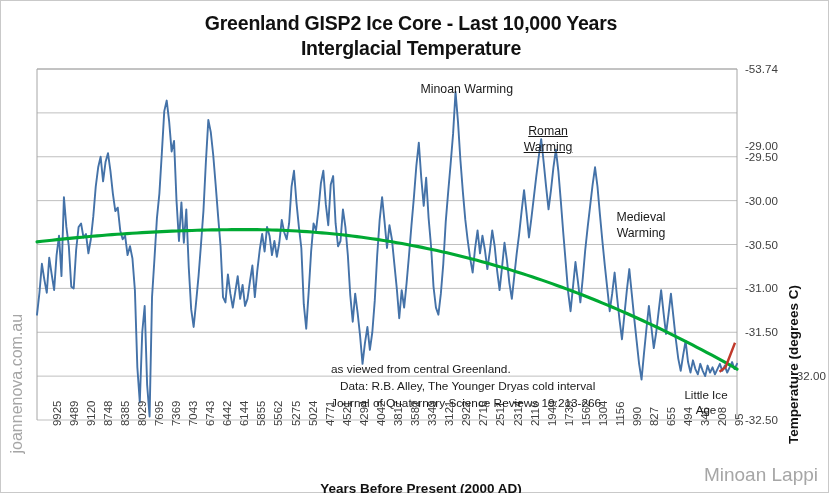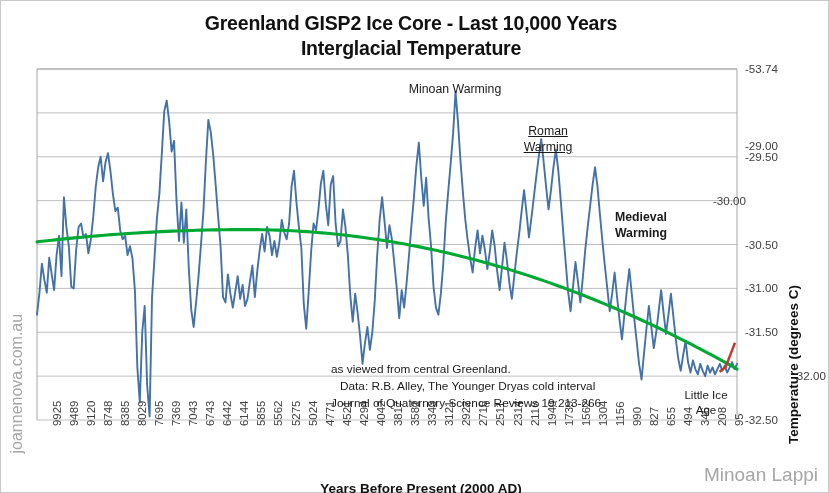--- a/index.html
+++ b/index.html
@@ -56,23 +56,23 @@
   }
   .watermark-right{
     position:absolute;right:10px;bottom:6px;
     font-size:19px;color:#a6a6a6;white-space:nowrap;
   }
   .anno{
     position:absolute;
     font-size:12.3px;color:#1a1a1a;
     text-align:center;white-space:nowrap;line-height:16px;
   }
-  .anno-minoan{left:384px;top:80px;width:140px;}
+  .anno-minoan{left:372px;top:80px;width:140px;text-align:right;}
   .anno-roman{left:492px;top:122px;width:110px;text-decoration:underline;}
-  .anno-medieval{left:585px;top:208px;width:110px;font-weight:bold;}
+  .anno-medieval{left:585px;top:208px;width:110px;}
   .anno-lia{left:660px;top:386px;width:90px;font-size:11.6px;line-height:15px;}
   .cite{
     position:absolute;left:330px;top:360px;
     font-size:11.8px;color:#1a1a1a;line-height:17px;white-space:nowrap;
   }
   .cite div:nth-child(2){padding-left:9px;}
   .ytick{
     position:absolute;
     font-size:11.6px;color:#404040;
     text-align:left;white-space:nowrap;
@@ -110,21 +110,21 @@
       <line x1="36" y1="68" x2="736" y2="68" stroke="#a6a6a6" stroke-width="1"></line>
       <path d="M36.00 313.70 L38.45 291.76 L40.90 262.80 L43.34 278.60 L45.79 291.76 L48.24 256.66 L50.69 273.33 L53.13 289.13 L55.58 254.03 L58.03 234.72 L60.48 275.09 L62.92 196.12 L65.37 225.95 L67.82 245.25 L70.27 285.62 L72.71 287.38 L75.16 248.76 L77.61 225.95 L80.06 222.44 L82.50 236.48 L84.95 232.97 L87.40 252.28 L89.85 238.24 L92.29 215.42 L94.74 185.58 L97.19 166.28 L99.64 155.75 L102.08 180.32 L104.53 161.01 L106.98 152.24 L109.43 169.79 L111.87 192.61 L114.32 210.16 L116.77 206.64 L119.22 229.46 L121.66 238.24 L124.11 234.72 L126.56 254.03 L129.01 245.25 L131.45 257.54 L133.90 289.13 L136.35 366.35 L138.80 401.45 L141.24 331.25 L143.69 304.92 L146.14 383.90 L148.59 415.49 L151.03 296.15 L153.48 257.54 L155.93 217.17 L158.38 192.61 L160.83 152.24 L163.27 110.12 L165.72 99.59 L168.17 120.65 L170.62 150.49 L173.06 139.96 L175.51 199.63 L177.96 239.99 L180.41 201.38 L182.85 241.75 L185.30 208.40 L187.75 266.32 L190.20 308.43 L192.64 325.99 L195.09 301.42 L197.54 275.09 L199.99 243.50 L202.43 210.16 L204.88 161.01 L207.33 118.89 L209.78 131.18 L212.22 154.00 L214.67 183.83 L217.12 215.42 L219.57 245.25 L222.01 296.15 L224.46 301.42 L226.91 273.33 L229.36 292.64 L231.80 306.68 L234.25 290.88 L236.70 275.09 L239.15 297.91 L241.59 283.87 L244.04 304.92 L246.49 297.91 L248.94 280.36 L251.38 264.56 L253.83 296.15 L256.28 269.83 L258.73 248.76 L261.17 232.97 L263.62 250.52 L266.07 225.95 L268.52 234.72 L270.97 254.03 L273.41 239.99 L275.86 255.79 L278.31 241.75 L280.76 218.93 L283.20 231.21 L285.65 238.24 L288.10 222.44 L290.55 185.58 L292.99 169.79 L295.44 201.38 L297.89 225.95 L300.34 247.01 L302.78 303.17 L305.23 327.74 L307.68 290.88 L310.13 250.52 L312.57 222.44 L315.02 229.46 L317.47 208.40 L319.92 182.08 L322.36 169.79 L324.81 203.13 L327.26 224.20 L329.71 183.83 L332.15 175.05 L334.60 222.44 L337.05 245.25 L339.50 239.99 L341.94 208.40 L344.39 225.95 L346.84 254.03 L349.29 294.39 L351.73 320.72 L354.18 292.64 L356.63 311.95 L359.08 334.76 L361.52 362.84 L363.97 341.78 L366.42 325.99 L368.87 348.80 L371.31 331.25 L373.76 299.66 L376.21 254.03 L378.66 218.93 L381.10 196.12 L383.55 220.68 L386.00 247.01 L388.45 224.20 L390.90 238.24 L393.34 262.80 L395.79 287.38 L398.24 317.21 L400.69 289.13 L403.13 306.68 L405.58 282.11 L408.03 254.03 L410.48 224.20 L412.92 196.12 L415.37 164.53 L417.82 141.71 L420.27 176.81 L422.71 204.89 L425.16 176.81 L427.61 217.17 L430.06 245.25 L432.50 285.62 L434.95 306.68 L437.40 313.70 L439.85 292.64 L442.29 262.80 L444.74 220.68 L447.19 190.85 L449.64 162.77 L452.08 132.93 L454.53 90.82 L456.98 120.65 L459.43 159.26 L461.87 190.85 L464.32 218.93 L466.77 239.99 L469.22 257.54 L471.66 271.58 L474.11 247.01 L476.56 229.46 L479.01 252.28 L481.45 234.72 L483.90 248.76 L486.35 268.07 L488.80 250.52 L491.24 229.46 L493.69 245.25 L496.14 269.83 L498.59 289.13 L501.03 266.32 L503.48 241.75 L505.93 259.29 L508.38 282.11 L510.83 297.91 L513.27 275.09 L515.72 252.28 L518.17 232.97 L520.62 210.16 L523.06 189.09 L525.51 211.91 L527.96 236.48 L530.41 217.17 L532.85 196.12 L535.30 175.05 L537.75 155.75 L540.20 138.20 L542.64 161.01 L545.09 185.58 L547.54 208.40 L549.99 189.09 L552.43 166.28 L554.88 148.73 L557.33 169.79 L559.78 199.63 L562.22 231.21 L564.67 261.05 L567.12 290.88 L569.57 310.19 L572.01 285.62 L574.46 261.05 L576.91 280.36 L579.36 301.42 L581.80 276.84 L584.25 248.76 L586.70 225.95 L589.15 204.89 L591.59 183.83 L594.04 166.28 L596.49 185.58 L598.94 213.67 L601.38 239.99 L603.83 264.56 L606.28 287.38 L608.73 310.19 L611.17 292.64 L613.62 271.58 L616.07 296.15 L618.52 318.96 L620.97 338.27 L623.41 313.70 L625.86 289.13 L628.31 268.07 L630.76 292.64 L633.20 317.21 L635.65 340.03 L638.10 362.84 L640.55 378.63 L642.99 352.31 L645.44 327.74 L647.89 304.92 L650.34 325.99 L652.78 347.04 L655.23 331.25 L657.68 310.19 L660.13 289.13 L662.57 311.95 L665.02 333.00 L667.47 313.70 L669.92 292.64 L672.36 315.46 L674.81 338.27 L677.26 357.58 L679.71 369.86 L682.15 354.07 L684.60 340.03 L687.05 361.08 L689.50 371.62 L691.94 359.33 L694.39 368.11 L696.84 373.37 L699.29 362.84 L701.73 369.86 L704.18 375.13 L706.63 364.59 L709.08 371.62 L711.52 366.35 L713.97 373.37 L716.42 368.11 L718.87 362.84 L721.31 369.86 L723.76 364.59 L726.21 371.62 L728.66 366.35 L731.10 361.08 L733.55 368.11 L736.00 362.84 " fill="none" stroke="#4472a8" stroke-width="1.9" stroke-linejoin="round" stroke-linecap="round"></path>
       <path d="M36.00 240.87 L41.00 240.29 L46.00 239.73 L51.00 239.18 L56.00 238.64 L61.00 238.12 L66.00 237.61 L71.00 237.11 L76.00 236.63 L81.00 236.17 L86.00 235.71 L91.00 235.28 L96.00 234.85 L101.00 234.44 L106.00 234.04 L111.00 233.66 L116.00 233.29 L121.00 232.94 L126.00 232.59 L131.00 232.27 L136.00 231.95 L141.00 231.65 L146.00 231.37 L151.00 231.10 L156.00 230.84 L161.00 230.60 L166.00 230.37 L171.00 230.15 L176.00 229.95 L181.00 229.76 L186.00 229.59 L191.00 229.43 L196.00 229.28 L201.00 229.15 L206.00 229.03 L211.00 228.92 L216.00 228.83 L221.00 228.76 L226.00 228.69 L231.00 228.65 L236.00 228.61 L241.00 228.59 L246.00 228.58 L251.00 228.60 L256.00 228.64 L261.00 228.71 L266.00 228.81 L271.00 228.95 L276.00 229.11 L281.00 229.29 L286.00 229.51 L291.00 229.76 L296.00 230.04 L301.00 230.34 L306.00 230.67 L311.00 231.04 L316.00 231.43 L321.00 231.85 L326.00 232.30 L331.00 232.78 L336.00 233.29 L341.00 233.83 L346.00 234.39 L351.00 234.99 L356.00 235.61 L361.00 236.27 L366.00 236.95 L371.00 237.66 L376.00 238.40 L381.00 239.17 L386.00 239.97 L391.00 240.80 L396.00 241.66 L401.00 242.54 L406.00 243.46 L411.00 244.40 L416.00 245.38 L421.00 246.38 L426.00 247.41 L431.00 248.47 L436.00 249.56 L441.00 250.68 L446.00 251.83 L451.00 253.00 L456.00 254.21 L461.00 255.44 L466.00 256.71 L471.00 258.00 L476.00 259.32 L481.00 260.67 L486.00 262.05 L491.00 263.46 L496.00 264.90 L501.00 266.37 L506.00 267.86 L511.00 269.39 L516.00 270.94 L521.00 272.53 L526.00 274.14 L531.00 275.78 L536.00 277.45 L541.00 279.15 L546.00 280.88 L551.00 282.64 L556.00 284.43 L561.00 286.24 L566.00 288.09 L571.00 289.96 L576.00 291.86 L581.00 293.80 L586.00 295.76 L591.00 297.75 L596.00 299.77 L601.00 301.82 L606.00 303.89 L611.00 306.00 L616.00 308.14 L621.00 310.30 L626.00 312.49 L631.00 314.72 L636.00 316.97 L641.00 319.25 L646.00 321.56 L651.00 323.90 L656.00 326.27 L661.00 328.66 L666.00 331.09 L671.00 333.54 L676.00 336.03 L681.00 338.54 L686.00 341.08 L691.00 343.66 L696.00 346.26 L701.00 348.89 L706.00 351.54 L711.00 354.23 L716.00 356.95 L721.00 359.69 L726.00 362.47 L731.00 365.27 L736.00 368.11 " fill="none" stroke="#00a933" stroke-width="3.1" stroke-linecap="round"></path>
       <path d="M718.5 370.7 L724.5 366.3 L734.0 341.8" fill="none" stroke="#c0392b" stroke-width="2.4" stroke-linejoin="round"></path>
     </svg>
 
   <div id="ytick-layer">
       <div class="ytick" style="left: 744px; top: 61px;">-53.74</div>
       <div class="ytick" style="left: 744px; top: 104.875px; margin-top: 33px;">-29.00</div>
       <div class="ytick" style="left: 744px; top: 148.75px;">-29.50</div>
-      <div class="ytick" style="left: 712px; top: 192.625px;">-30.00</div>
+      <div class="ytick" style="left: 744px; top: 192.625px;">-30.00</div>
       <div class="ytick" style="left: 744px; top: 236.5px;">-30.50</div>
       <div class="ytick" style="left: 744px; top: 280.375px;">-31.00</div>
       <div class="ytick" style="left: 744px; top: 324.25px;">-31.50</div>
       <div class="ytick" style="left: 744px; top: 368.125px; margin-left: 48px;">-32.00</div>
       <div class="ytick" style="left: 744px; top: 412px;">-32.50</div>
     </div>
   <div id="xtick-layer">
       <div class="xtick" style="left: 49.5366px; top: 425px;">9925</div>
       <div class="xtick" style="left: 66.6098px; top: 425px;">9489</div>
       <div class="xtick" style="left: 83.6829px; top: 425px;">9120</div>

